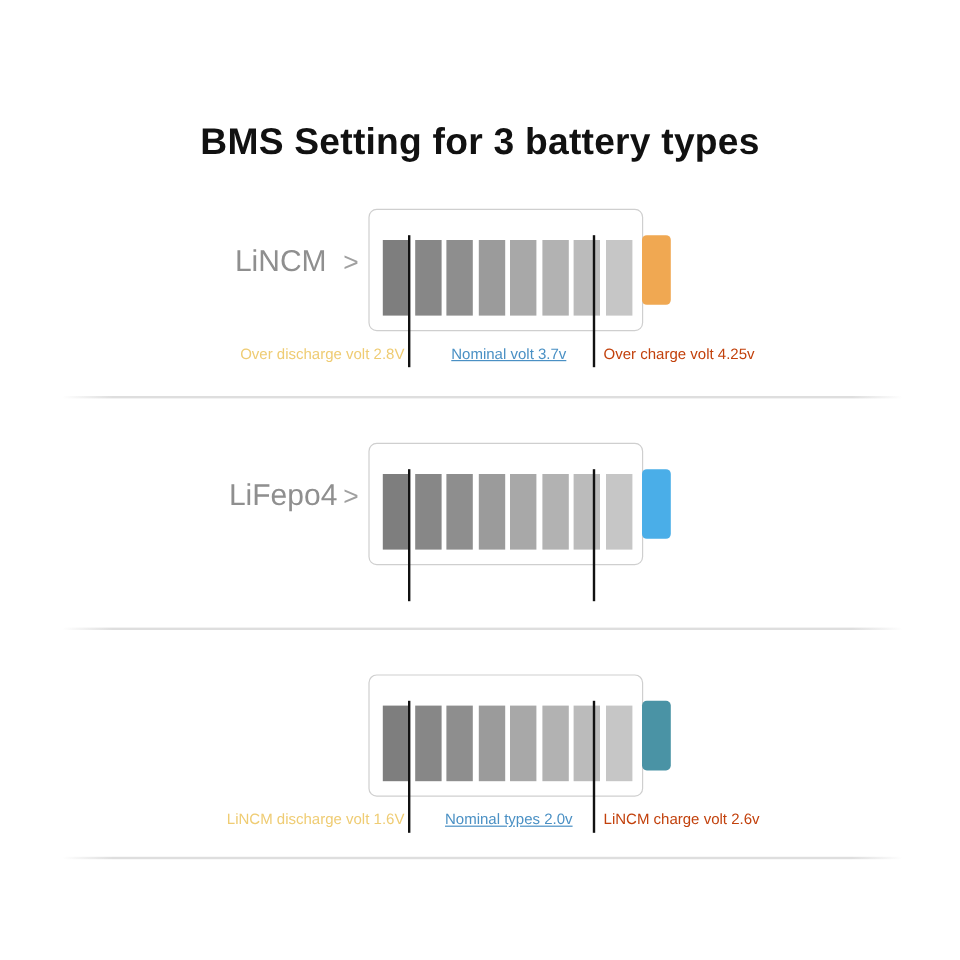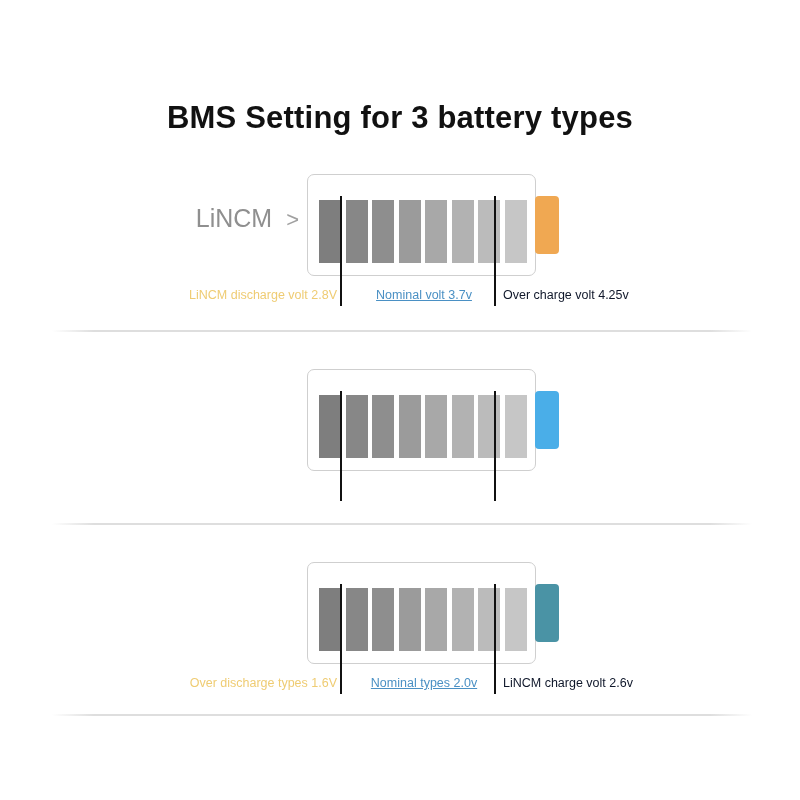--- a/index.html
+++ b/index.html
@@ -132,21 +132,21 @@
     right: 487px;
   }
   .volt.nominal {
     color: #4a90c4;
     left: 330px;
     width: 140px;
     text-align: center;
     text-decoration: underline;
   }
   .volt.charge {
-    color: #0f172a;
+    color: #c2410c;
     left: 479px;
   }
 
   
   .separator {
     position: absolute;
     left: 52px;
     width: 700px;
     height: 2px;
     background: linear-gradient(to right,
@@ -184,30 +184,33 @@
         <div class="bar" style="background: rgb(198, 198, 198);"></div>
       </div>
     </div>
 
     <div class="cap" style="background: rgb(240, 168, 82);"></div>
 
     <div class="divider left"></div>
     <div class="divider right"></div>
 
     <div class="volt-labels">
-      <div class="volt discharge">LiNCM discharge volt 2.8V</div>
+      <div class="volt discharge">Over discharge volt 2.8V</div>
       <div class="volt nominal">Nominal volt 3.7v</div>
       <div class="volt charge">Over charge volt 4.25v</div>
     </div>
   </div>
 
   <div class="separator sep-1"></div>
 
   <div class="battery-row row-2">
 
+    <div class="type-label">
+      <span>LiFepo4</span><span class="gap-narrow"></span><span class="chevron">&gt;</span>
+    </div>
 
     <div class="battery">
       <div class="bars">
         <div class="bar" style="background: rgb(126, 126, 126);"></div>
         <div class="bar" style="background: rgb(135, 135, 135);"></div>
         <div class="bar" style="background: rgb(142, 142, 142);"></div>
         <div class="bar" style="background: rgb(155, 155, 155);"></div>
         <div class="bar" style="background: rgb(168, 168, 168);"></div>
         <div class="bar" style="background: rgb(178, 178, 178);"></div>
         <div class="bar" style="background: rgb(187, 187, 187);"></div>
@@ -239,21 +242,21 @@
         <div class="bar" style="background: rgb(198, 198, 198);"></div>
       </div>
     </div>
 
     <div class="cap" style="background: rgb(74, 147, 165);"></div>
 
     <div class="divider left"></div>
     <div class="divider right"></div>
 
     <div class="volt-labels">
-      <div class="volt discharge">Over discharge types 1.6V</div>
+      <div class="volt discharge">LiNCM discharge volt 1.6V</div>
       <div class="volt nominal">Nominal types 2.0v</div>
       <div class="volt charge">LiNCM charge volt 2.6v</div>
     </div>
   </div>
 
   <div class="separator sep-3"></div>
 
 </div>
 
 </body></html>

